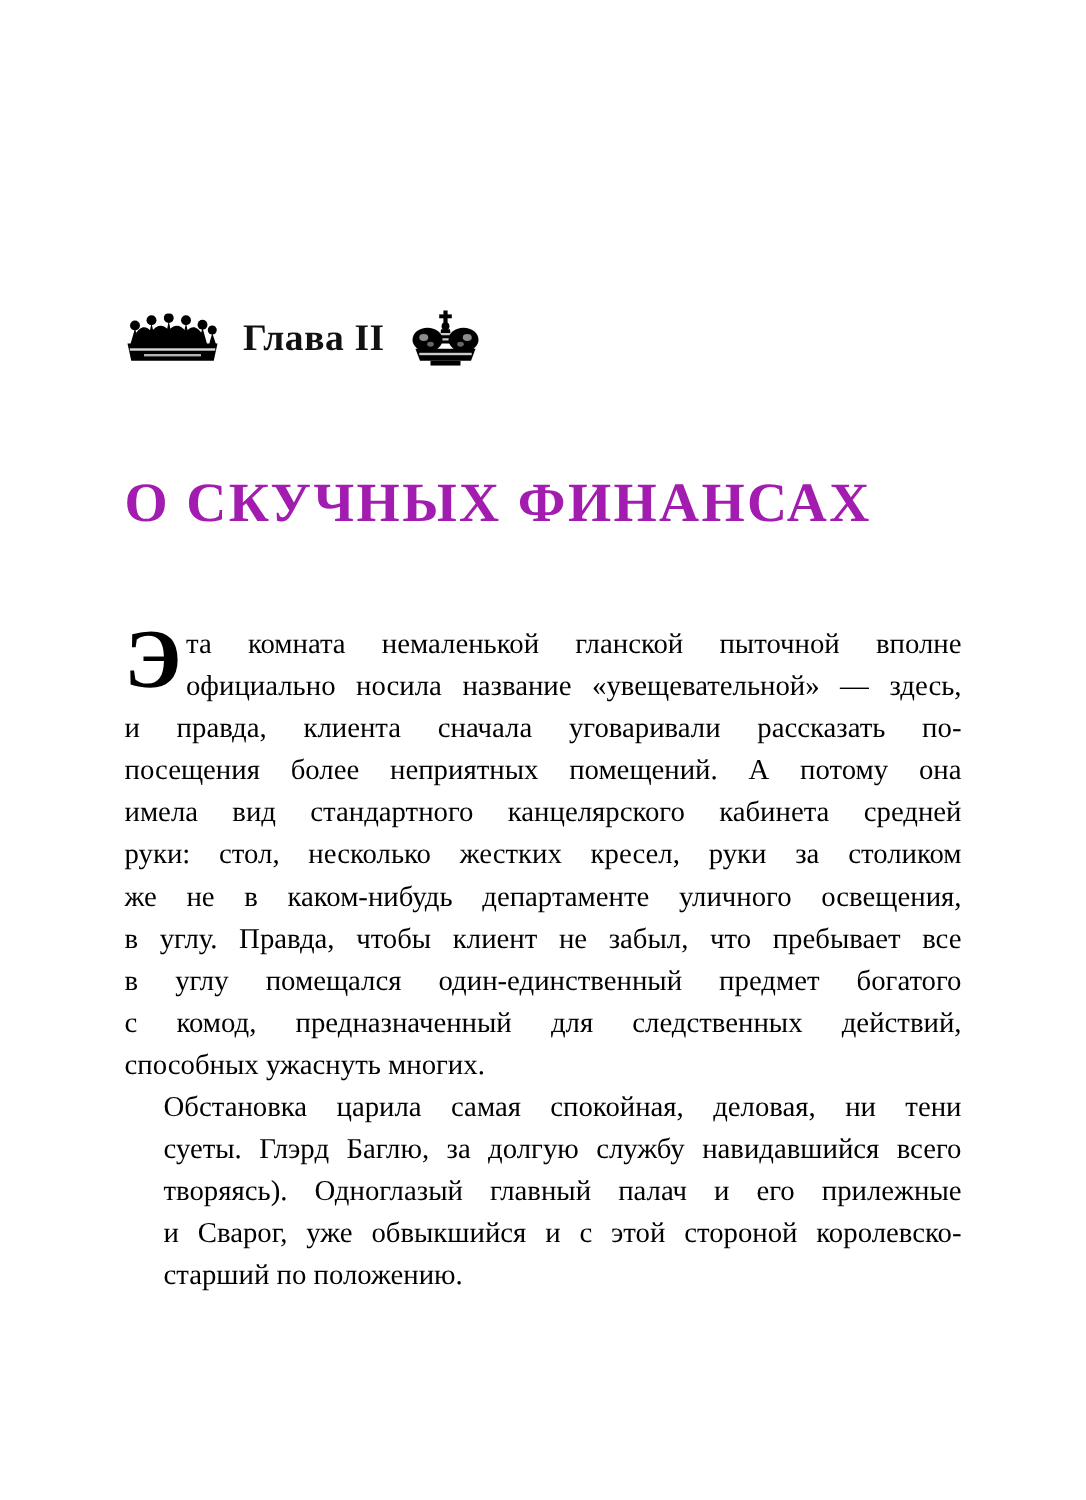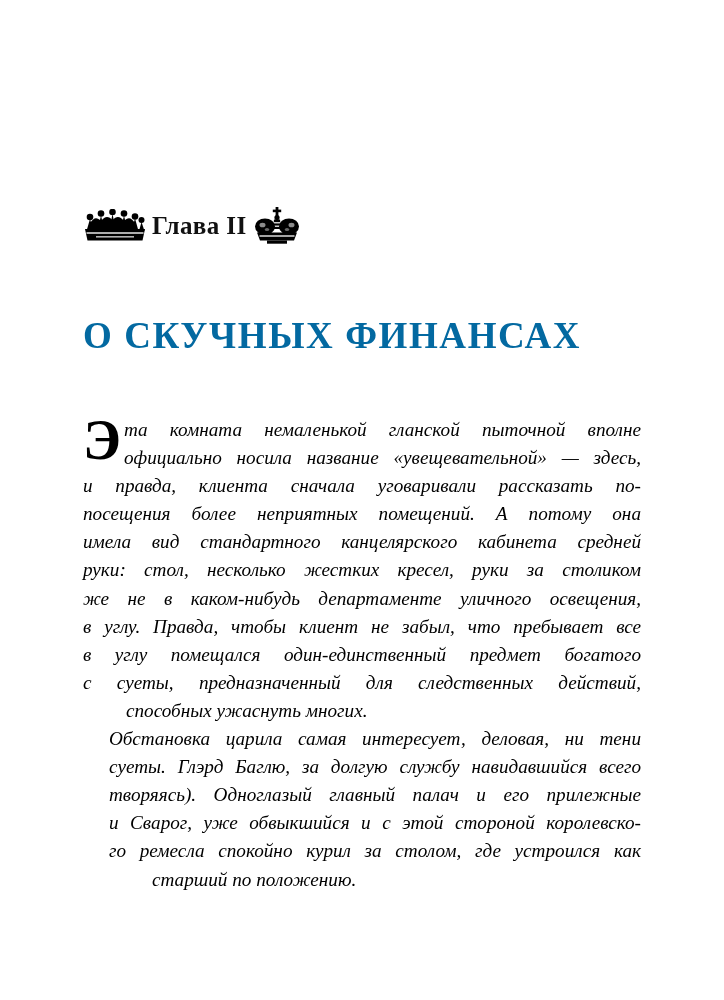--- a/index.html
+++ b/index.html
@@ -28,21 +28,21 @@
 
   
   .chapter-head {
     position: absolute;
     left: 84px;
     top: 202px;
     width: 260px;
     height: 48px;
     display: flex;
     align-items: center;
-    gap: 6px;
+    gap: 16px;
   }
   .orn {
     display: block;
     flex: 0 0 auto;
     line-height: 0;
   }
   .orn svg { display: block; }
 
   .chapter-label {
     font-family: "Liberation Serif", "DejaVu Serif", serif;
@@ -59,21 +59,21 @@
   .chapter-title {
     position: absolute;
     left: 83px;
     top: 291px;
     width: 560px;
     font-family: "Liberation Serif", "DejaVu Serif", serif;
     font-weight: 700;
     font-size: 37px;
     line-height: 1.1;
     letter-spacing: 1.6px;
-    color: #0369a1;
+    color: #a21caf;
     white-space: nowrap;
   }
 
   
   .body-text {
     position: absolute;
     left: 83px;
     top: 416px;
     width: 558px;
     font-size: 19.2px;
@@ -104,25 +104,23 @@
     padding: 0;
     color: #000000;
   }
 
   
   .ln {
     display: block;
     text-align: justify;
     text-align-last: justify;
     white-space: nowrap;
-    font-style: italic;
   }
   .ln.last {
     text-align-last: left;
-    margin-left: 43px;
   }
   .ln.indent {
     text-indent: 26px;
   }
   .lnwrap { display: block; }
 </style>
 </head>
 <body>
 
 <div class="page">
@@ -202,29 +200,28 @@
         <span class="lnwrap">
           <span class="ln">та комната немаленькой гланской пыточной вполне</span>
           <span class="ln">официально носила название «увещевательной» — здесь,</span>
           <span class="ln">и правда, клиента сначала уговаривали рассказать по-</span>
           <span class="ln">посещения более неприятных помещений. А потому она</span>
           <span class="ln">имела вид стандартного канцелярского кабинета средней</span>
           <span class="ln">руки: стол, несколько жестких кресел, руки за столиком</span>
           <span class="ln">же не в каком-нибудь департаменте уличного освещения,</span>
           <span class="ln">в углу. Правда, чтобы клиент не забыл, что пребывает все</span>
           <span class="ln">в углу помещался один-единственный предмет богатого</span>
-          <span class="ln">с суеты, предназначенный для следственных действий,</span>
+          <span class="ln">с комод, предназначенный для следственных действий,</span>
           <span class="ln last">способных ужаснуть многих.</span>
         </span>
     </p>
 
     <p>
-        <span class="ln indent">Обстановка царила самая интересует, деловая, ни тени</span>
+        <span class="ln indent">Обстановка царила самая спокойная, деловая, ни тени</span>
         <span class="ln">суеты. Глэрд Баглю, за долгую службу навидавшийся всего</span>
         <span class="ln">творяясь). Одноглазый главный палач и его прилежные</span>
         <span class="ln">и Сварог, уже обвыкшийся и с этой стороной королевско-</span>
-        <span class="ln">го ремесла спокойно курил за столом, где устроился как</span>
         <span class="ln last">старший по положению.</span>
       </p>
 
   </div>
 
 </div>
 
 </body></html>

